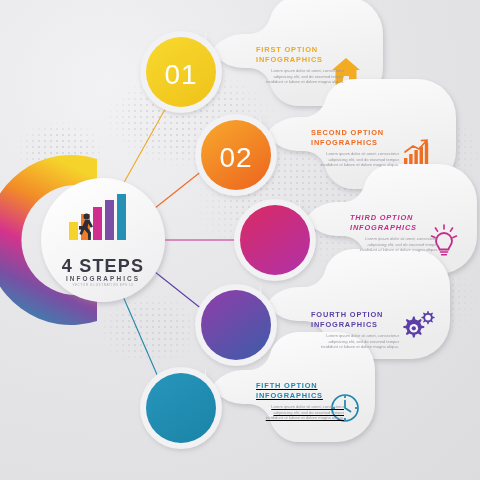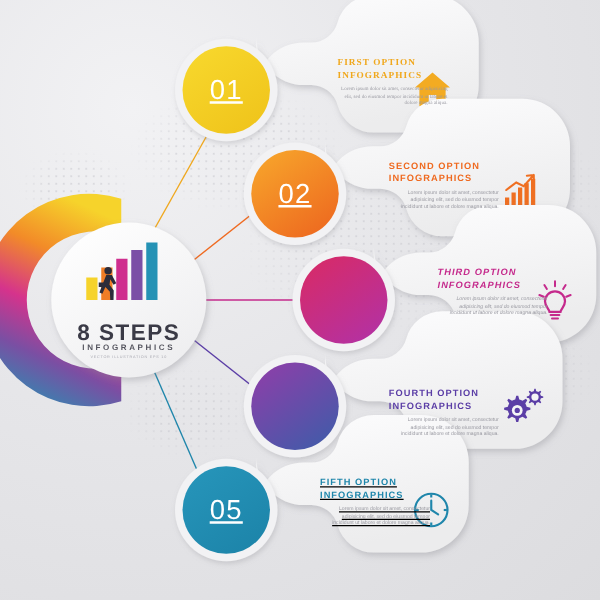--- a/index.html
+++ b/index.html
@@ -51,22 +51,22 @@
   }
   .logo-sub{
     position:absolute;left:48px;top:275px;width:110px;text-align:center;
     font-weight:bold;font-size:6.4px;letter-spacing:2.1px;color:#55555f;
   }
   .logo-tag{
     position:absolute;left:48px;top:283px;width:110px;text-align:center;
     font-size:3px;letter-spacing:.6px;color:#a9a9b2;
   }
   .num{
-    position:absolute;color:#fff;font-size:22px;letter-spacing:1px;
-    font-weight:300;text-align:center;text-decoration:underline;
+    position:absolute;color:#fff;font-size:28px;letter-spacing:1px;
+    font-weight:300;text-align:center;
   }
 </style>
 </head>
 <body>
 
 <div id="stage">
   <div class="dots"></div>
 
   <svg class="layer" viewBox="0 0 480 480">
     <defs>
@@ -222,23 +222,22 @@
         <circle cx="86.5" cy="216.5" r="3"></circle>
         <path d="M85,220 l4.5,0 l3.5,6.5 l-2.2,1.3 l-2.6,-4.4 l-0.6,4.4 l3.4,4.6 l-0.2,7.6 l-2.6,0
                  l-0.3,-6.6 l-3.6,-3.8 l-2.4,5.3 l-2.4,-1 l2.6,-6.6 z"></path>
         <rect x="79" y="226" width="4.6" height="3.6"></rect>
       </g>
     </g>
   </svg>
 
   <div class="num" style="left:151px;top:59px;width:60px;">01</div>
   <div class="num" style="left:206px;top:142px;width:60px;">02</div>
-  <div class="num" style="left:151px;top:395px;width:60px;">05</div>
-
-  <div class="txtblock" style="left:270px;top:45px;font-family:Liberation Serif, serif;">
+
+  <div class="txtblock" style="left:256px;top:45px;">
     <div class="opt-title" style="color:#f0a81e;">FIRST OPTION
 INFOGRAPHICS</div>
     <div class="opt-body">Lorem ipsum dolor sit amet, consectetur adipisicing elit, sed do eiusmod tempor incididunt ut labore et dolore magna aliqua.</div>
   </div>
   <div class="txtblock" style="left:311px;top:128px;">
     <div class="opt-title" style="color:#ef6a20;">SECOND OPTION
 INFOGRAPHICS</div>
     <div class="opt-body">Lorem ipsum dolor sit amet, consectetur adipisicing elit, sed do eiusmod tempor incididunt ut labore et dolore magna aliqua.</div>
   </div>
   <div class="txtblock" style="left:350px;top:213px;font-style:italic;">
@@ -250,16 +249,16 @@
     <div class="opt-title" style="color:#5b3ea6;">FOURTH OPTION
 INFOGRAPHICS</div>
     <div class="opt-body">Lorem ipsum dolor sit amet, consectetur adipisicing elit, sed do eiusmod tempor incididunt ut labore et dolore magna aliqua.</div>
   </div>
   <div class="txtblock" style="left:256px;top:381px;text-decoration:underline;">
     <div class="opt-title" style="color:#1f86ab;">FIFTH OPTION
 INFOGRAPHICS</div>
     <div class="opt-body">Lorem ipsum dolor sit amet, consectetur adipisicing elit, sed do eiusmod tempor incididunt ut labore et dolore magna aliqua.</div>
   </div>
 
-  <div class="logo-main">8 STEPS</div>
+  <div class="logo-main">4 STEPS</div>
   <div class="logo-sub">INFOGRAPHICS</div>
   <div class="logo-tag">VECTOR ILLUSTRATION EPS 10</div>
 </div>
 
 </body></html>

